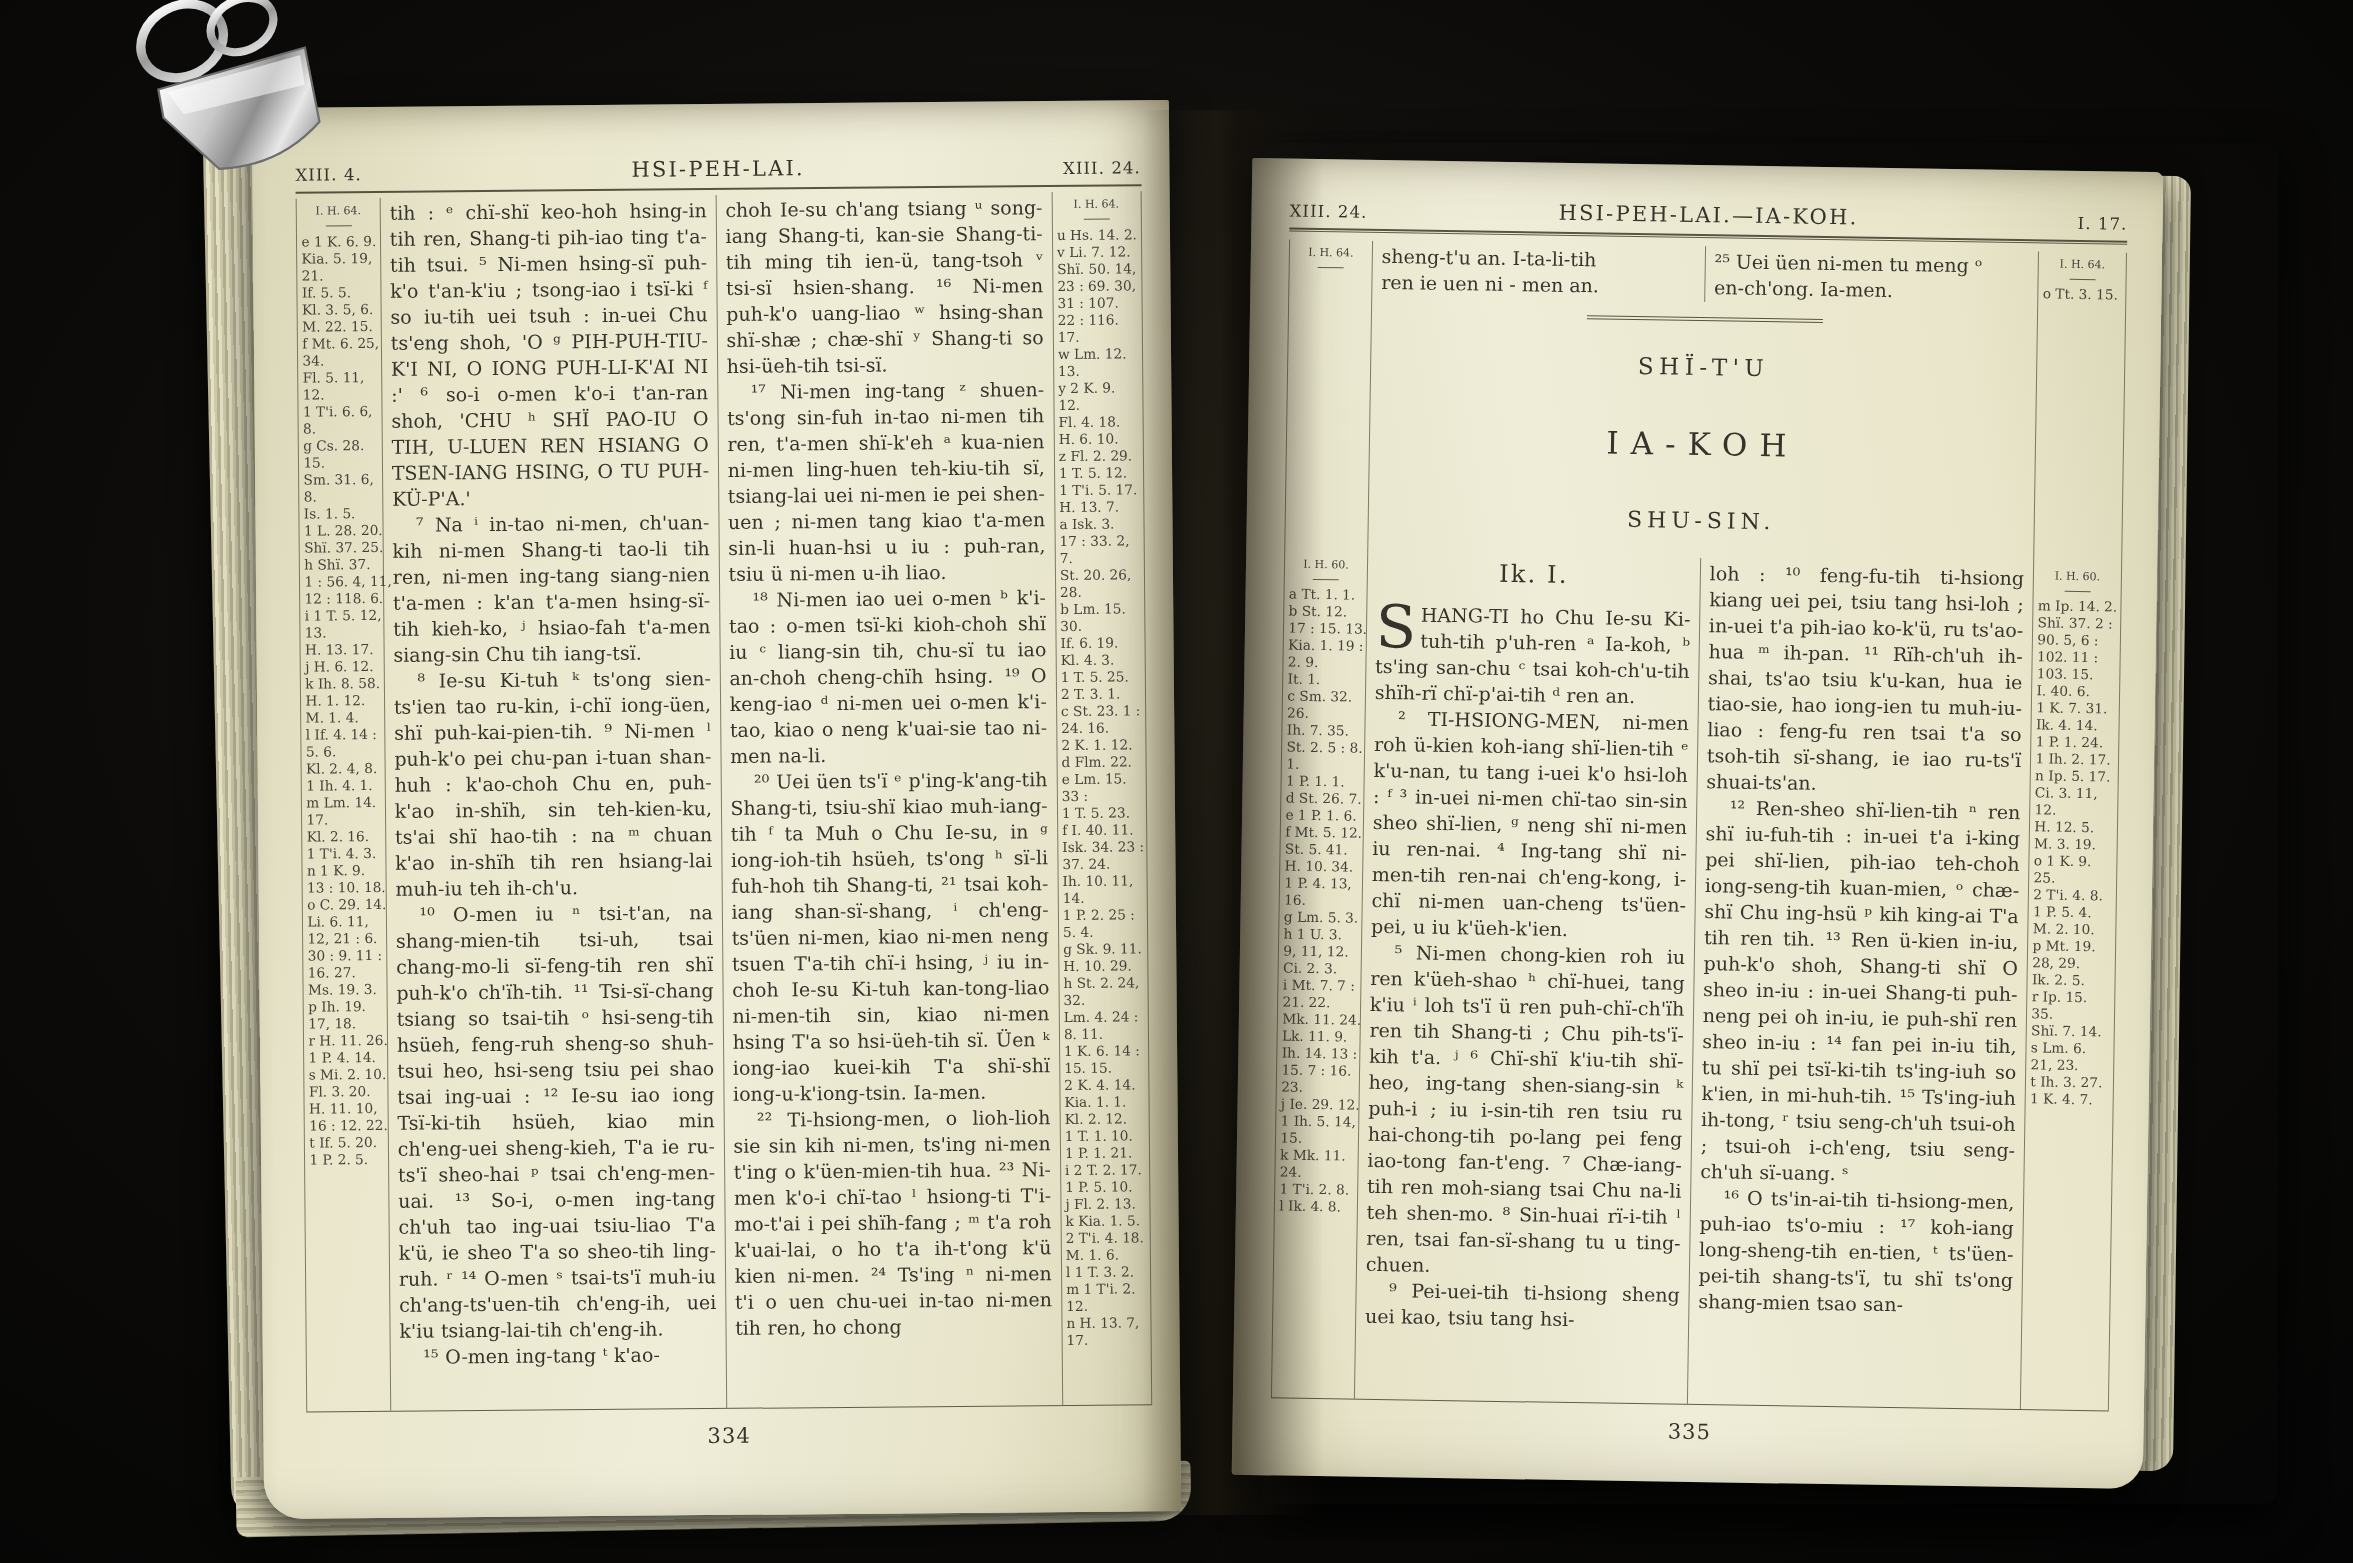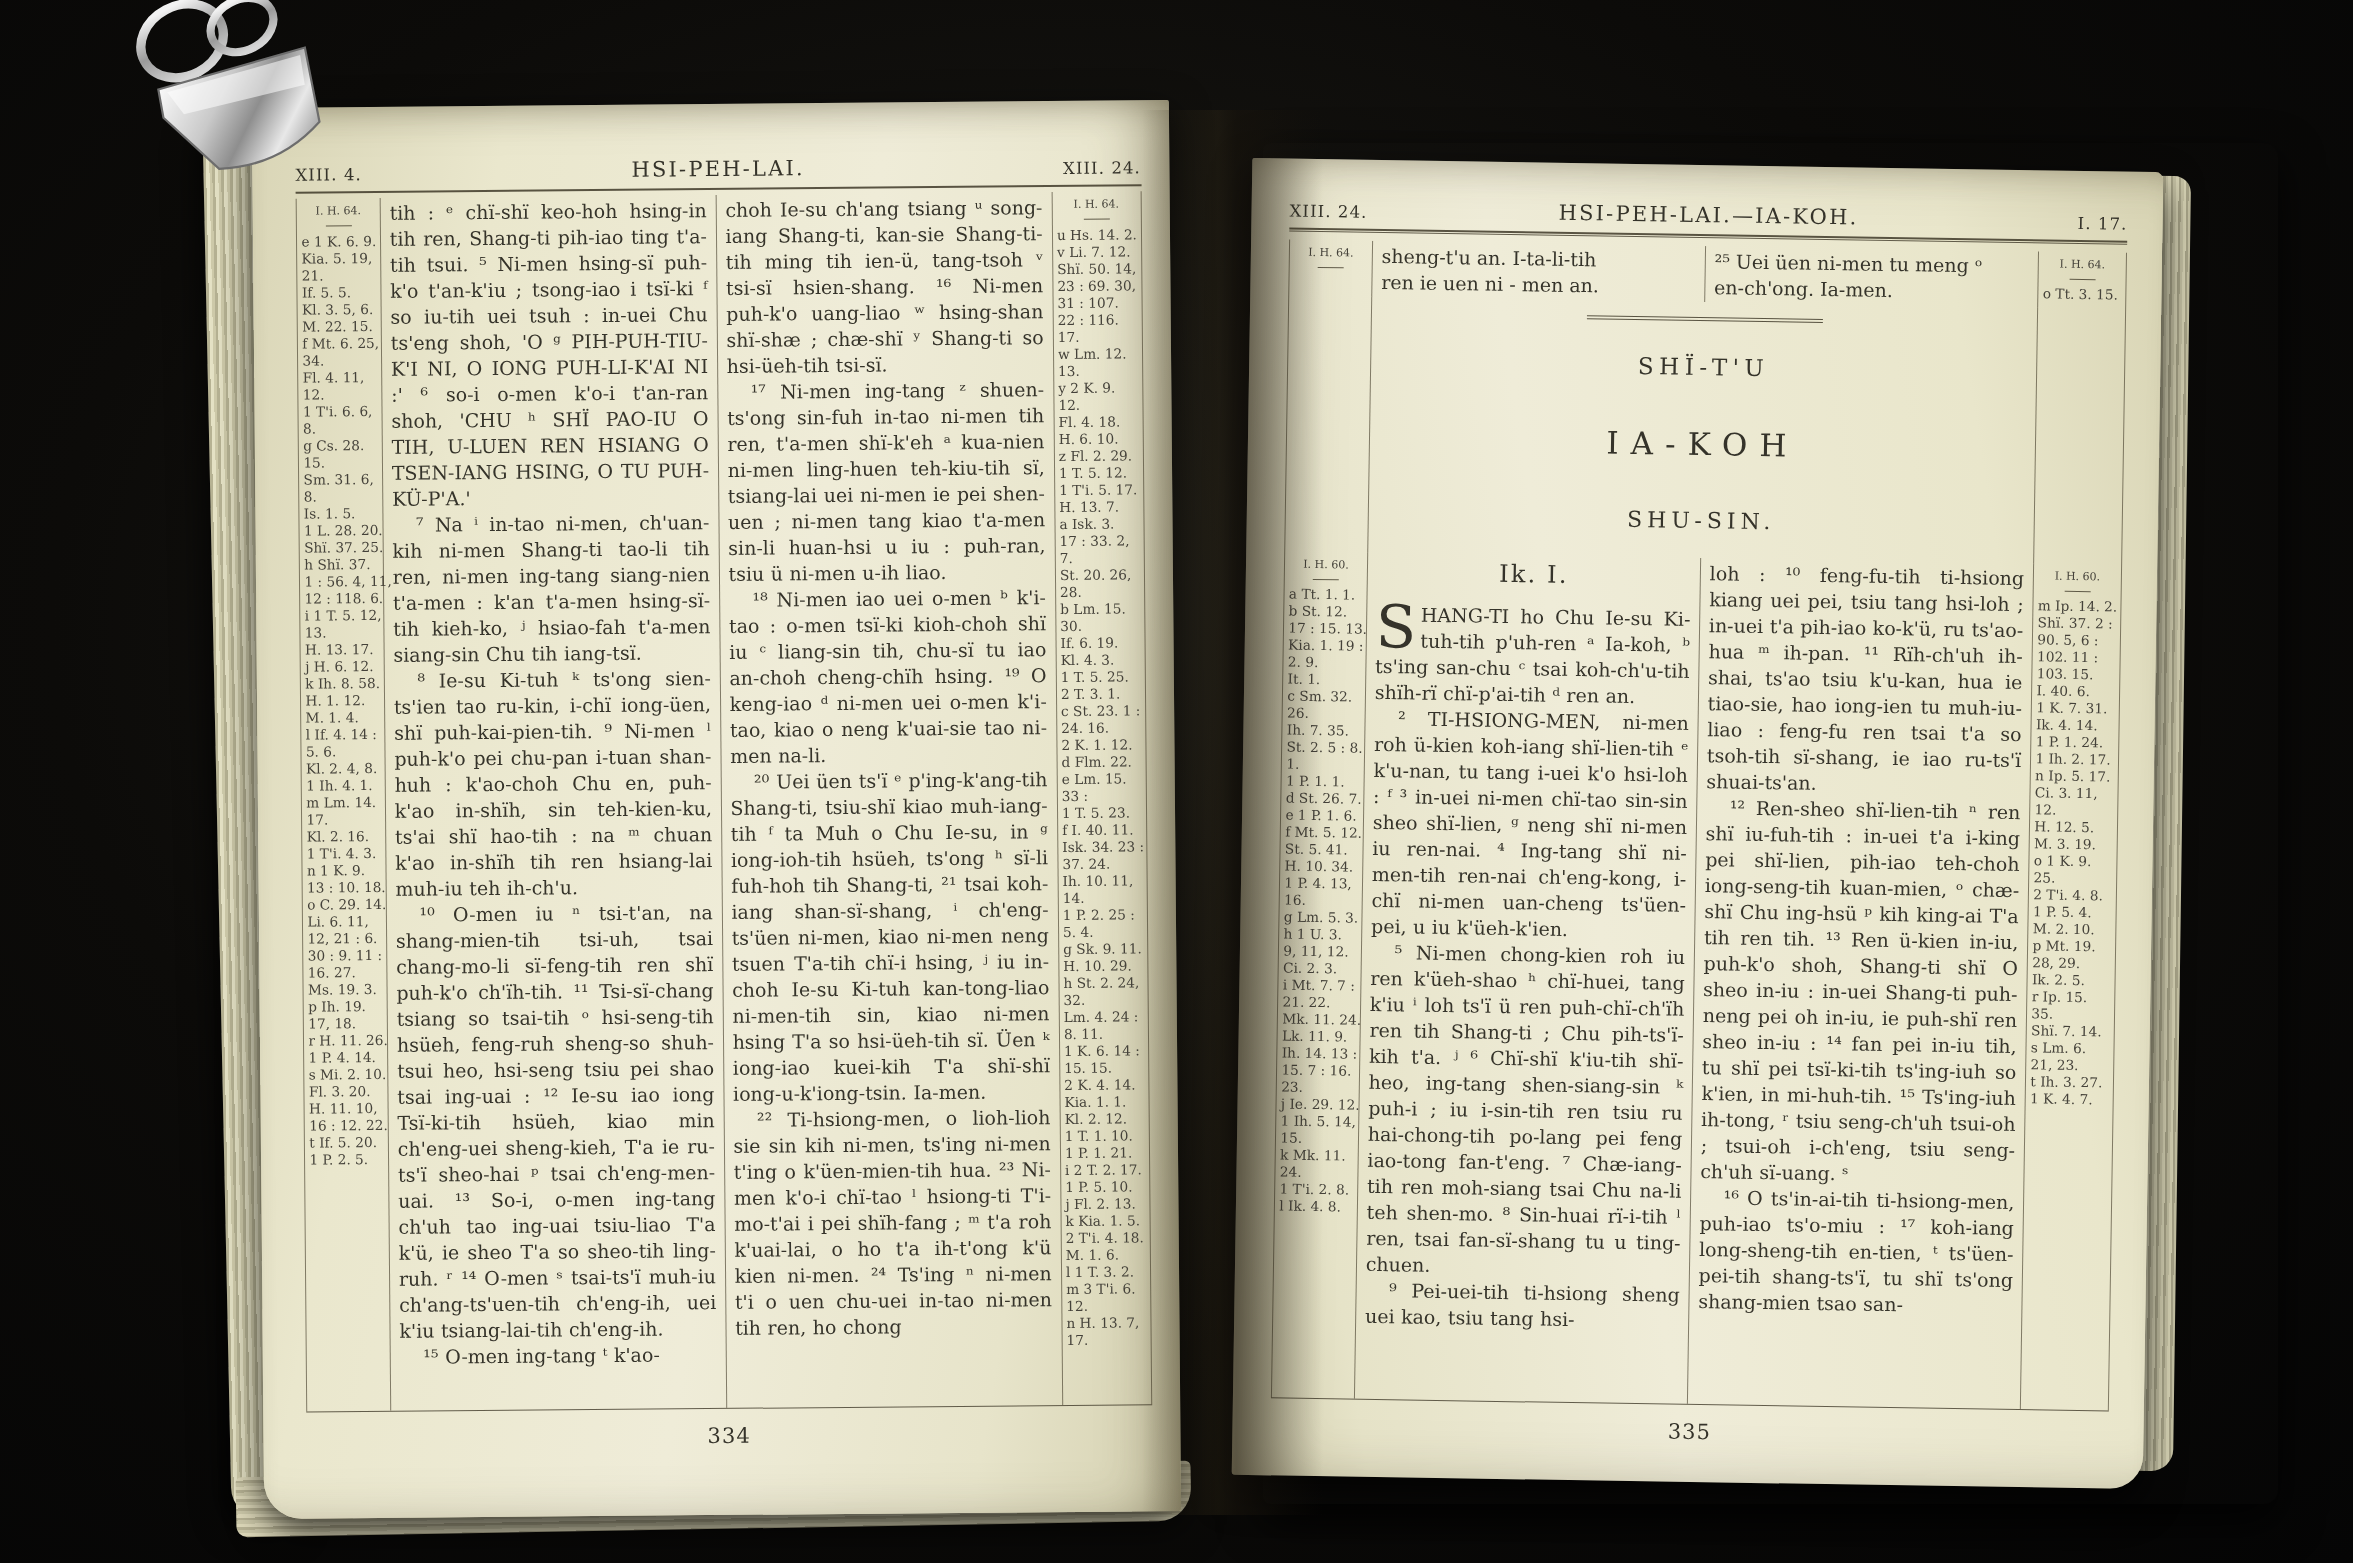--- a/index.html
+++ b/index.html
@@ -103,21 +103,21 @@
           <div class="mhead">I. H. 64.</div>
           <div>
               <div class="ref">e 1 K. 6. 9.</div>
               <div class="ref">Kia. 5. 19,</div>
               <div class="ref">21.</div>
               <div class="ref">If. 5. 5.</div>
               <div class="ref">Kl. 3. 5, 6.</div>
               <div class="ref">M. 22. 15.</div>
               <div class="ref">f Mt. 6. 25,</div>
               <div class="ref">34.</div>
-              <div class="ref">Fl. 4. 11,</div>
+              <div class="ref">Fl. 5. 11,</div>
               <div class="ref">12.</div>
               <div class="ref">1 T'i. 6. 6,</div>
               <div class="ref">8.</div>
               <div class="ref">g Cs. 28.</div>
               <div class="ref">15.</div>
               <div class="ref">Sm. 31. 6,</div>
               <div class="ref">8.</div>
               <div class="ref">Is. 1. 5.</div>
               <div class="ref">1 L. 28. 20.</div>
               <div class="ref">Shï. 37. 25.</div>
@@ -231,21 +231,21 @@
               <div class="ref">Kl. 2. 12.</div>
               <div class="ref">1 T. 1. 10.</div>
               <div class="ref">1 P. 1. 21.</div>
               <div class="ref">i 2 T. 2. 17.</div>
               <div class="ref">1 P. 5. 10.</div>
               <div class="ref">j Fl. 2. 13.</div>
               <div class="ref">k Kia. 1. 5.</div>
               <div class="ref">2 T'i. 4. 18.</div>
               <div class="ref">M. 1. 6.</div>
               <div class="ref">l 1 T. 3. 2.</div>
-              <div class="ref">m 3 T'i. 6.</div>
+              <div class="ref">m 1 T'i. 2.</div>
               <div class="ref">12.</div>
               <div class="ref">n H. 13. 7,</div>
               <div class="ref">17.</div>
             </div>
         </div>
       </div>
 
       <hr class="footrule">
       <div class="pgnum">334</div>
     </div>

